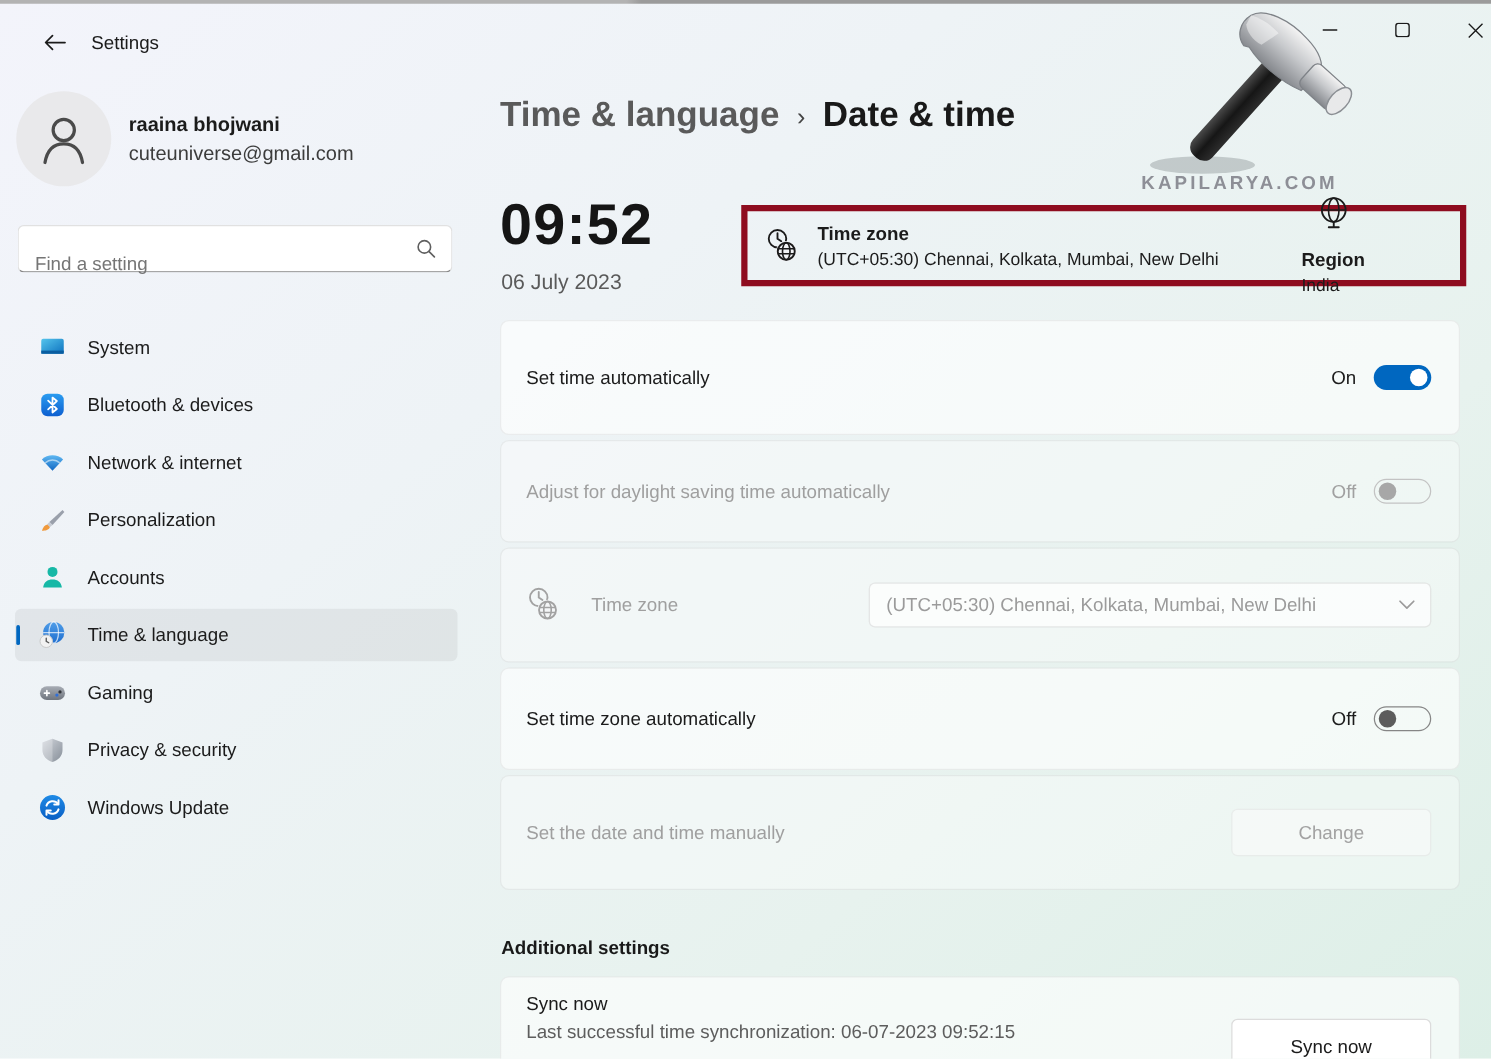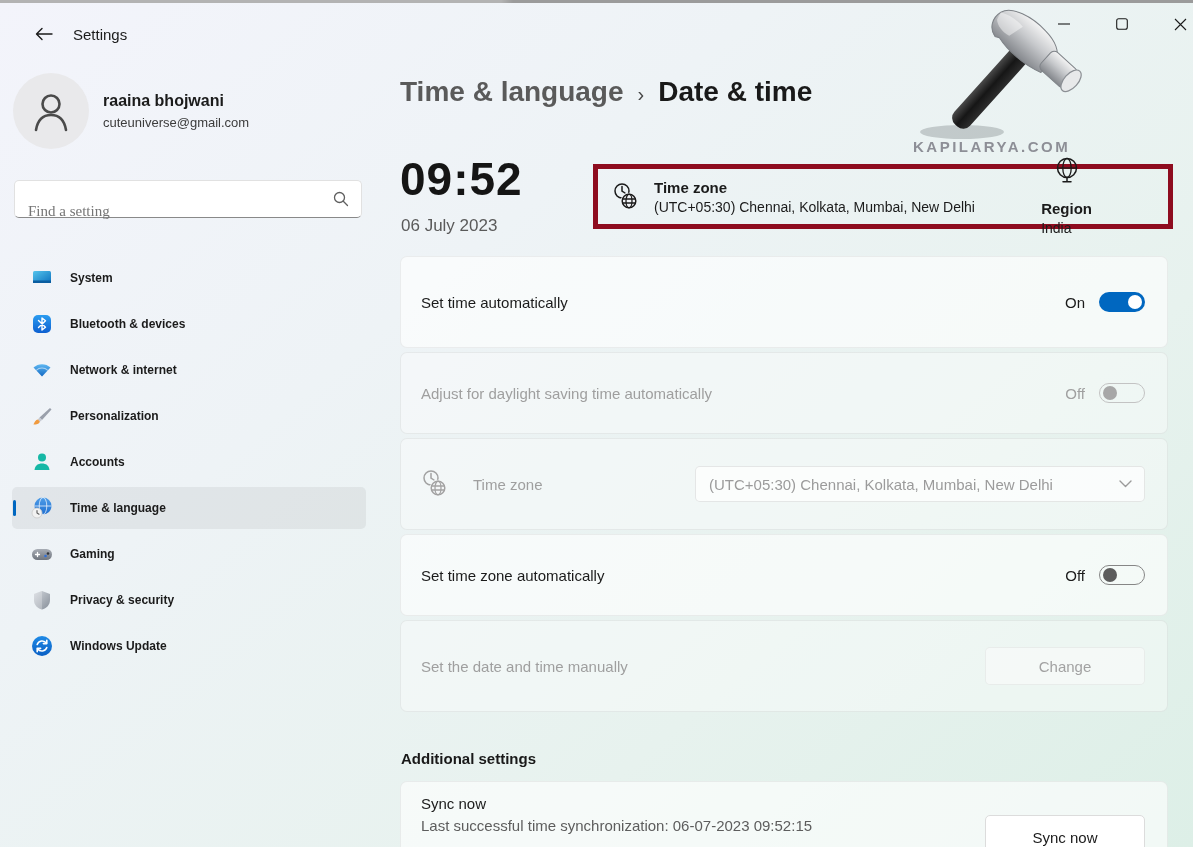--- a/index.html
+++ b/index.html
@@ -17,29 +17,29 @@
   
   .titlebar{position:absolute;left:16px;top:3px;width:100%;height:48px;}
   .back-btn{position:absolute;left:12px;top:18px;width:32px;height:28px;border:none;background:transparent;cursor:pointer;}
   .app-title{position:absolute;left:57px;top:23px;font-size:15px;color:#1b1b1b;}
   .win-controls{position:absolute;right:0;top:0;display:flex;}
   .win-btn{width:58px;height:42px;border:none;background:transparent;display:flex;align-items:center;justify-content:center;cursor:pointer;}
   
   .sidebar{position:absolute;left:0;top:51px;width:378px;height:796px;}
   .avatar{position:absolute;left:13px;top:22px;width:76px;height:76px;border-radius:50%;background:#e9e9eb;display:flex;align-items:center;justify-content:center;}
   .profile-name{position:absolute;left:103px;top:41px;font-size:16px;font-weight:bold;}
-  .profile-email{position:absolute;left:103px;top:64px;font-size:13px;color:#3c3c3c;}
+  .profile-email{position:absolute;left:103px;top:64px;font-size:16px;color:#3c3c3c;}
   .searchbox{position:absolute;left:14px;top:129px;width:348px;height:38px;background:#ffffff;
     border:1px solid #e1e1e1;border-bottom:1px solid #898989;border-radius:5px;display:flex;align-items:center;}
-  .searchbox input{flex:1;border:none;outline:none;background:transparent;font-size:15px;color:#3f3f3f;padding:0 10px 0 13px;font-family:Liberation Serif, serif;margin-top:24px;}
+  .searchbox input{flex:1;border:none;outline:none;background:transparent;font-size:15px;color:#3f3f3f;padding:0 10px 0 13px;font-family:Liberation Sans, sans-serif;margin-top:24px;}
   .searchbox .sicon{margin-right:12px;display:flex;}
   .nav{position:absolute;left:0;top:202px;width:378px;}
   .nav-item{position:relative;display:flex;align-items:center;height:42px;margin:4px 12px;padding-left:18px;border-radius:5px;cursor:pointer;}
   .nav-item .nicon{width:24px;height:24px;margin-right:16px;display:flex;align-items:center;justify-content:center;flex:0 0 24px;}
-  .nav-item .nlabel{font-size:12px;color:#1b1b1b;font-weight:bold;}
+  .nav-item .nlabel{font-size:15px;color:#1b1b1b;}
   .nav-item.selected{background:rgba(0,0,0,0.055);}
   .nav-item.selected::before{content:"";position:absolute;left:1px;top:13px;width:3px;height:16px;border-radius:2px;background:#0067c0;}
   
   .main{position:absolute;left:400px;top:0;width:768px;height:847px;}
   .breadcrumb{position:absolute;left:0;top:76px;display:flex;align-items:center;white-space:nowrap;}
   .crumb-parent{font-size:28px;font-weight:600;color:#5a5a5a;}
   .crumb-sep{font-size:20px;color:#454545;margin:0 14px;padding-top:4px;}
   .crumb-current{font-size:28px;font-weight:700;color:#191919;}
   .clock-time{position:absolute;left:0;top:152px;font-size:46px;font-weight:700;letter-spacing:1px;color:#151515;}
   .clock-date{position:absolute;left:1px;top:216px;font-size:17px;color:#5a5a5a;}

